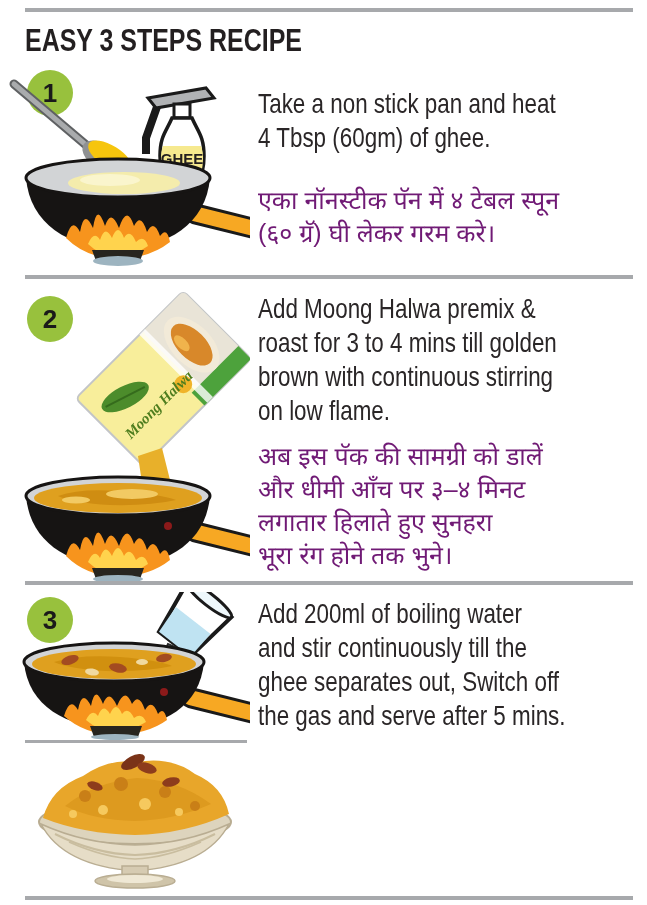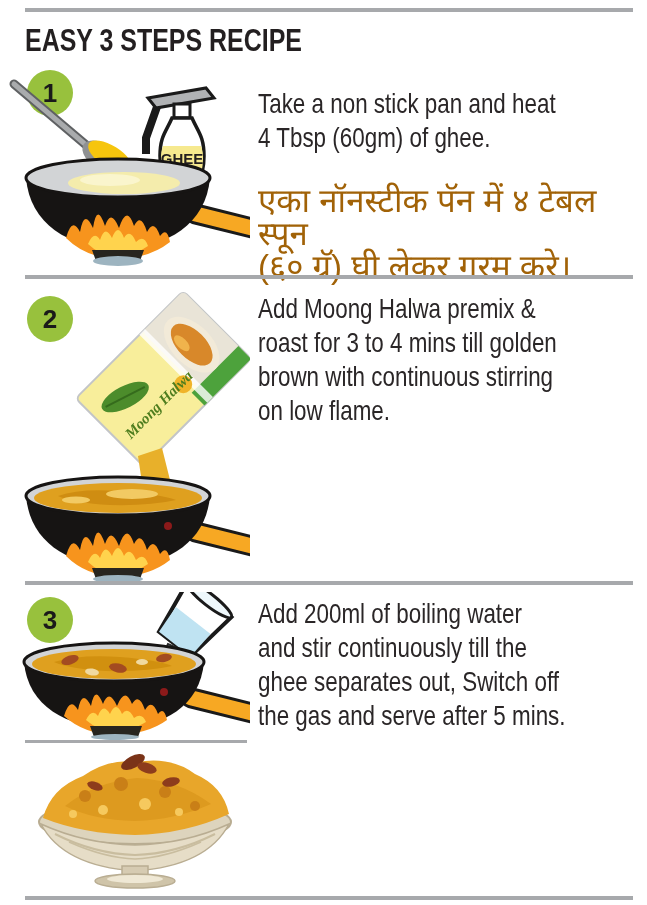--- a/index.html
+++ b/index.html
@@ -17,22 +17,22 @@
          display:flex;align-items:center;justify-content:center;
          font-size:26px;font-weight:bold;color:#1a1a1a;}
   .badge1{left:27px;top:70px;}
   .badge2{left:27px;top:296px;}
   .badge3{left:27px;top:597px;}
   .en{position:absolute;left:258px;width:470px;font-size:28px;line-height:34px;
       transform:scaleX(0.80);transform-origin:left top;white-space:pre-line;color:#2a2627;}
   .en1{top:87px;}
   .en2{top:292px;}
   .en3{top:597px;}
-  .hi{position:absolute;left:258px;width:390px;font-size:33px;line-height:33px;
-      white-space:pre-line;color:#a16207;}
+  .hi{position:absolute;left:258px;width:390px;font-size:25px;line-height:33px;
+      white-space:pre-line;color:#701a75;}
   .hi1{top:184px;}
   .hi2{top:440px;}
   .hi3{top:755px;}
   .illus{position:absolute;}
   .illus1{left:0px;top:62px;width:250px;height:205px;}
   .illus2{left:0px;top:288px;width:250px;height:295px;}
   .illus3{left:0px;top:592px;width:250px;height:148px;}
   .dish{left:25px;top:748px;width:222px;height:142px;}
 </style>
 </head>
@@ -133,20 +133,24 @@
       <path d="M92,280 L144,280 L140,291 L96,291 Z" fill="#27251f"></path>
       <ellipse cx="118" cy="291" rx="25" ry="4" fill="#9db4c0"></ellipse>
       <circle cx="168" cy="238" r="4" fill="#8b1a1a"></circle>
     </g>
   </svg>
 
   <div class="en en2">Add Moong Halwa premix &amp;
 roast for 3 to 4 mins till golden
 brown with continuous stirring
 on low flame.</div>
+  <div class="hi hi2">अब इस पॅक की सामग्री को डालें
+और धीमी आँच पर ३–४ मिनट
+लगातार हिलाते हुए सुनहरा
+भूरा रंग होने तक भुने।</div>
 
   <div class="rule rule-div2"></div>
 
   <div class="badge badge3">
     <span>3</span>
   </div>
 
   <svg class="illus illus3" viewBox="0 0 250 148">
 
     <g>

